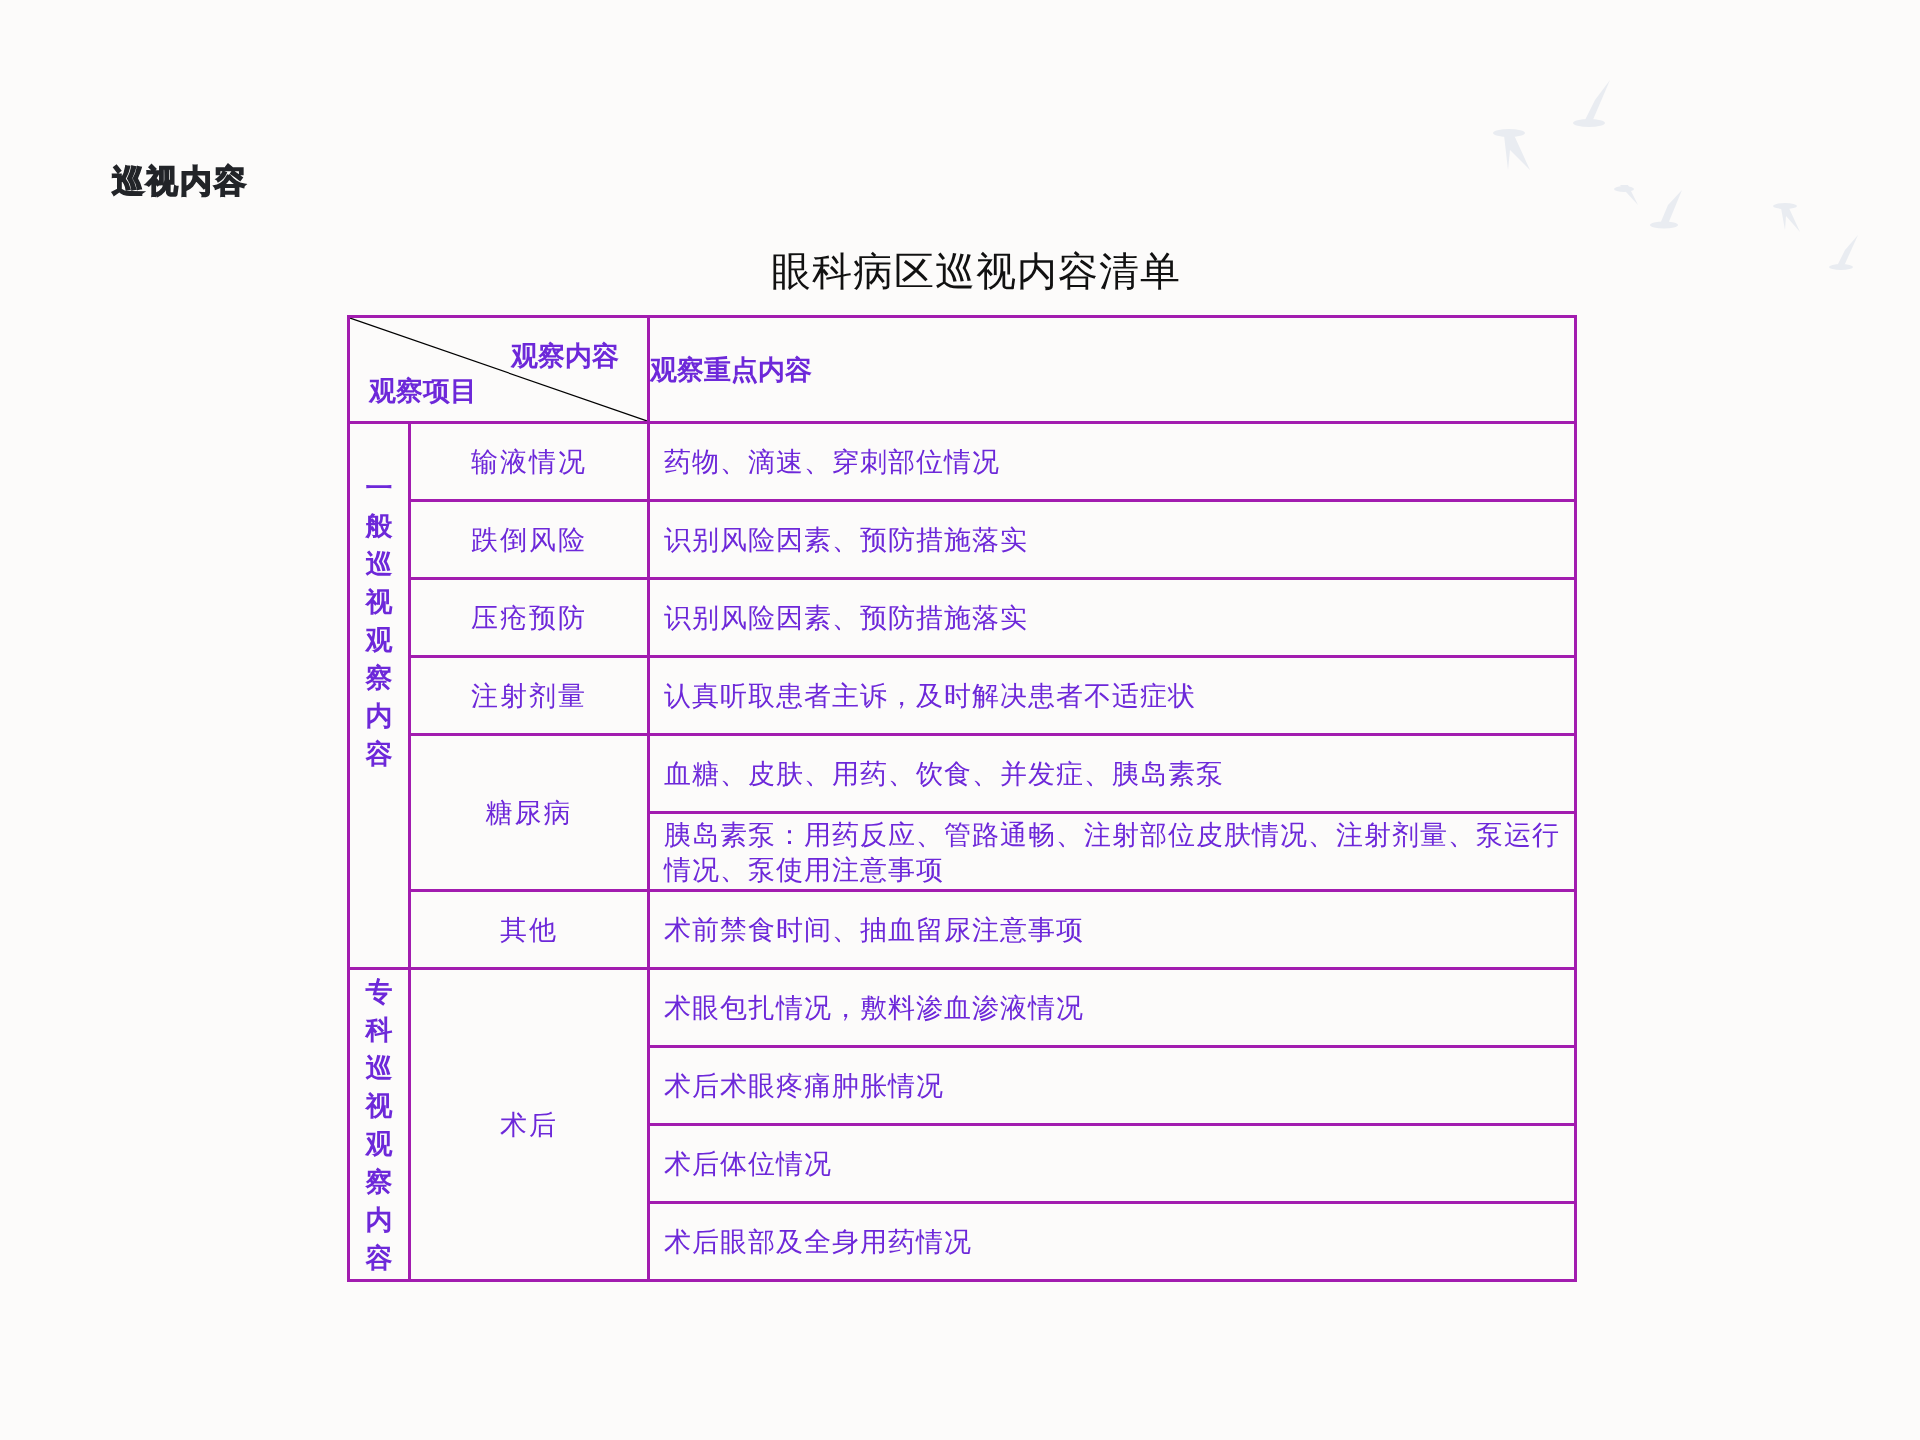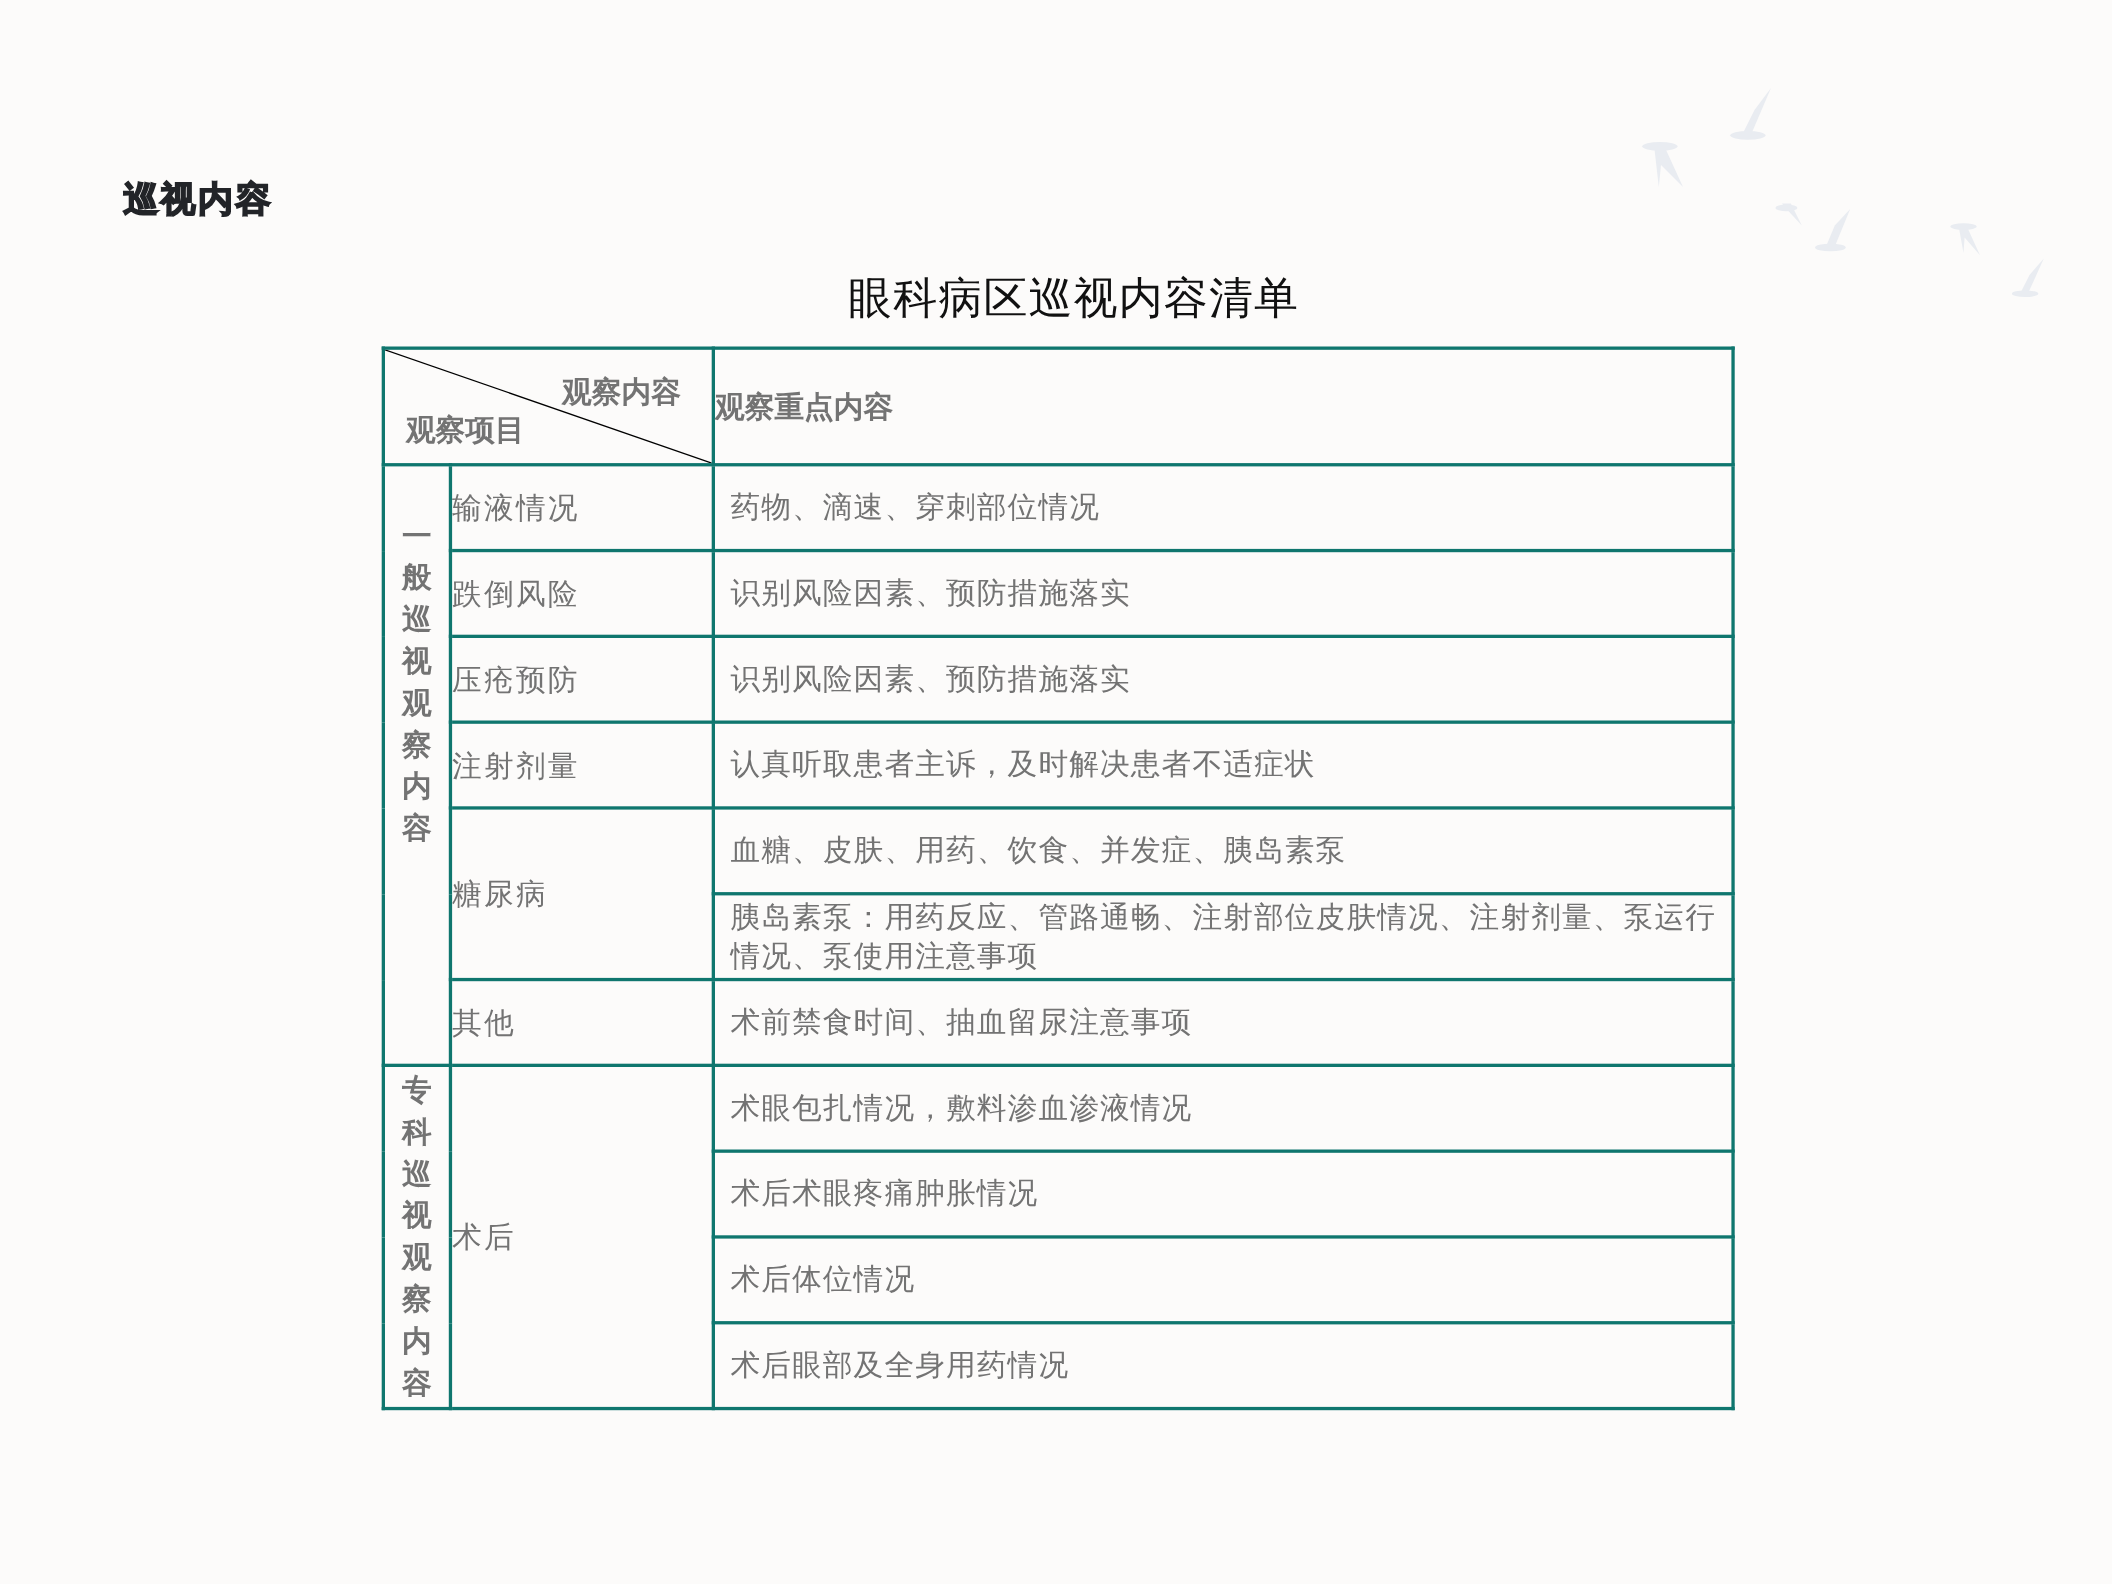--- a/index.html
+++ b/index.html
@@ -21,33 +21,33 @@
     padding-left:16px;
   }
   .doc-title span { display:inline-block; transform:translateX(0px); }
   .birds { position:absolute; left:1480px; top:60px; width:440px; height:240px; }
   table.checklist {
     position:absolute; left:347px; top:315px;
     border-collapse:collapse; table-layout:fixed;
     width:1227px;
   }
   table.checklist td {
-    border:3px solid #0f766e; padding:0; font-size:27px;
-    color:#737373; vertical-align:middle;
+    border:3px solid #a21caf; padding:0; font-size:27px;
+    color:#6d28d9; vertical-align:middle;
   }
   .hdr-diag { position:relative; height:103px; }
   .hdr-diag svg { position:absolute; left:0; top:0; width:100%; height:100%; }
   .hdr-top { position:absolute; right:28px; top:20px; font-size:27px; font-weight:bold; }
   .hdr-bottom { position:absolute; left:19px; top:55px; font-size:27px; font-weight:bold; }
   .hdr-main { text-align:left; font-weight:bold; }
   .cat {
     text-align:center; font-weight:bold; line-height:38px; font-size:27px;
   }
   .cat span { display:block; }
-  .item { letter-spacing:2px; }
+  .item { text-align:center; letter-spacing:2px; }
   .content { padding-left:14px !important; letter-spacing:1px; line-height:35px; }
   tr.r { height:78px; }
 </style>
 </head>
 <body>
 
 <div class="section-heading">巡视内容</div>
 
 <svg class="birds" viewBox="0 0 440 240">
   <g fill="#e9ecf1">

